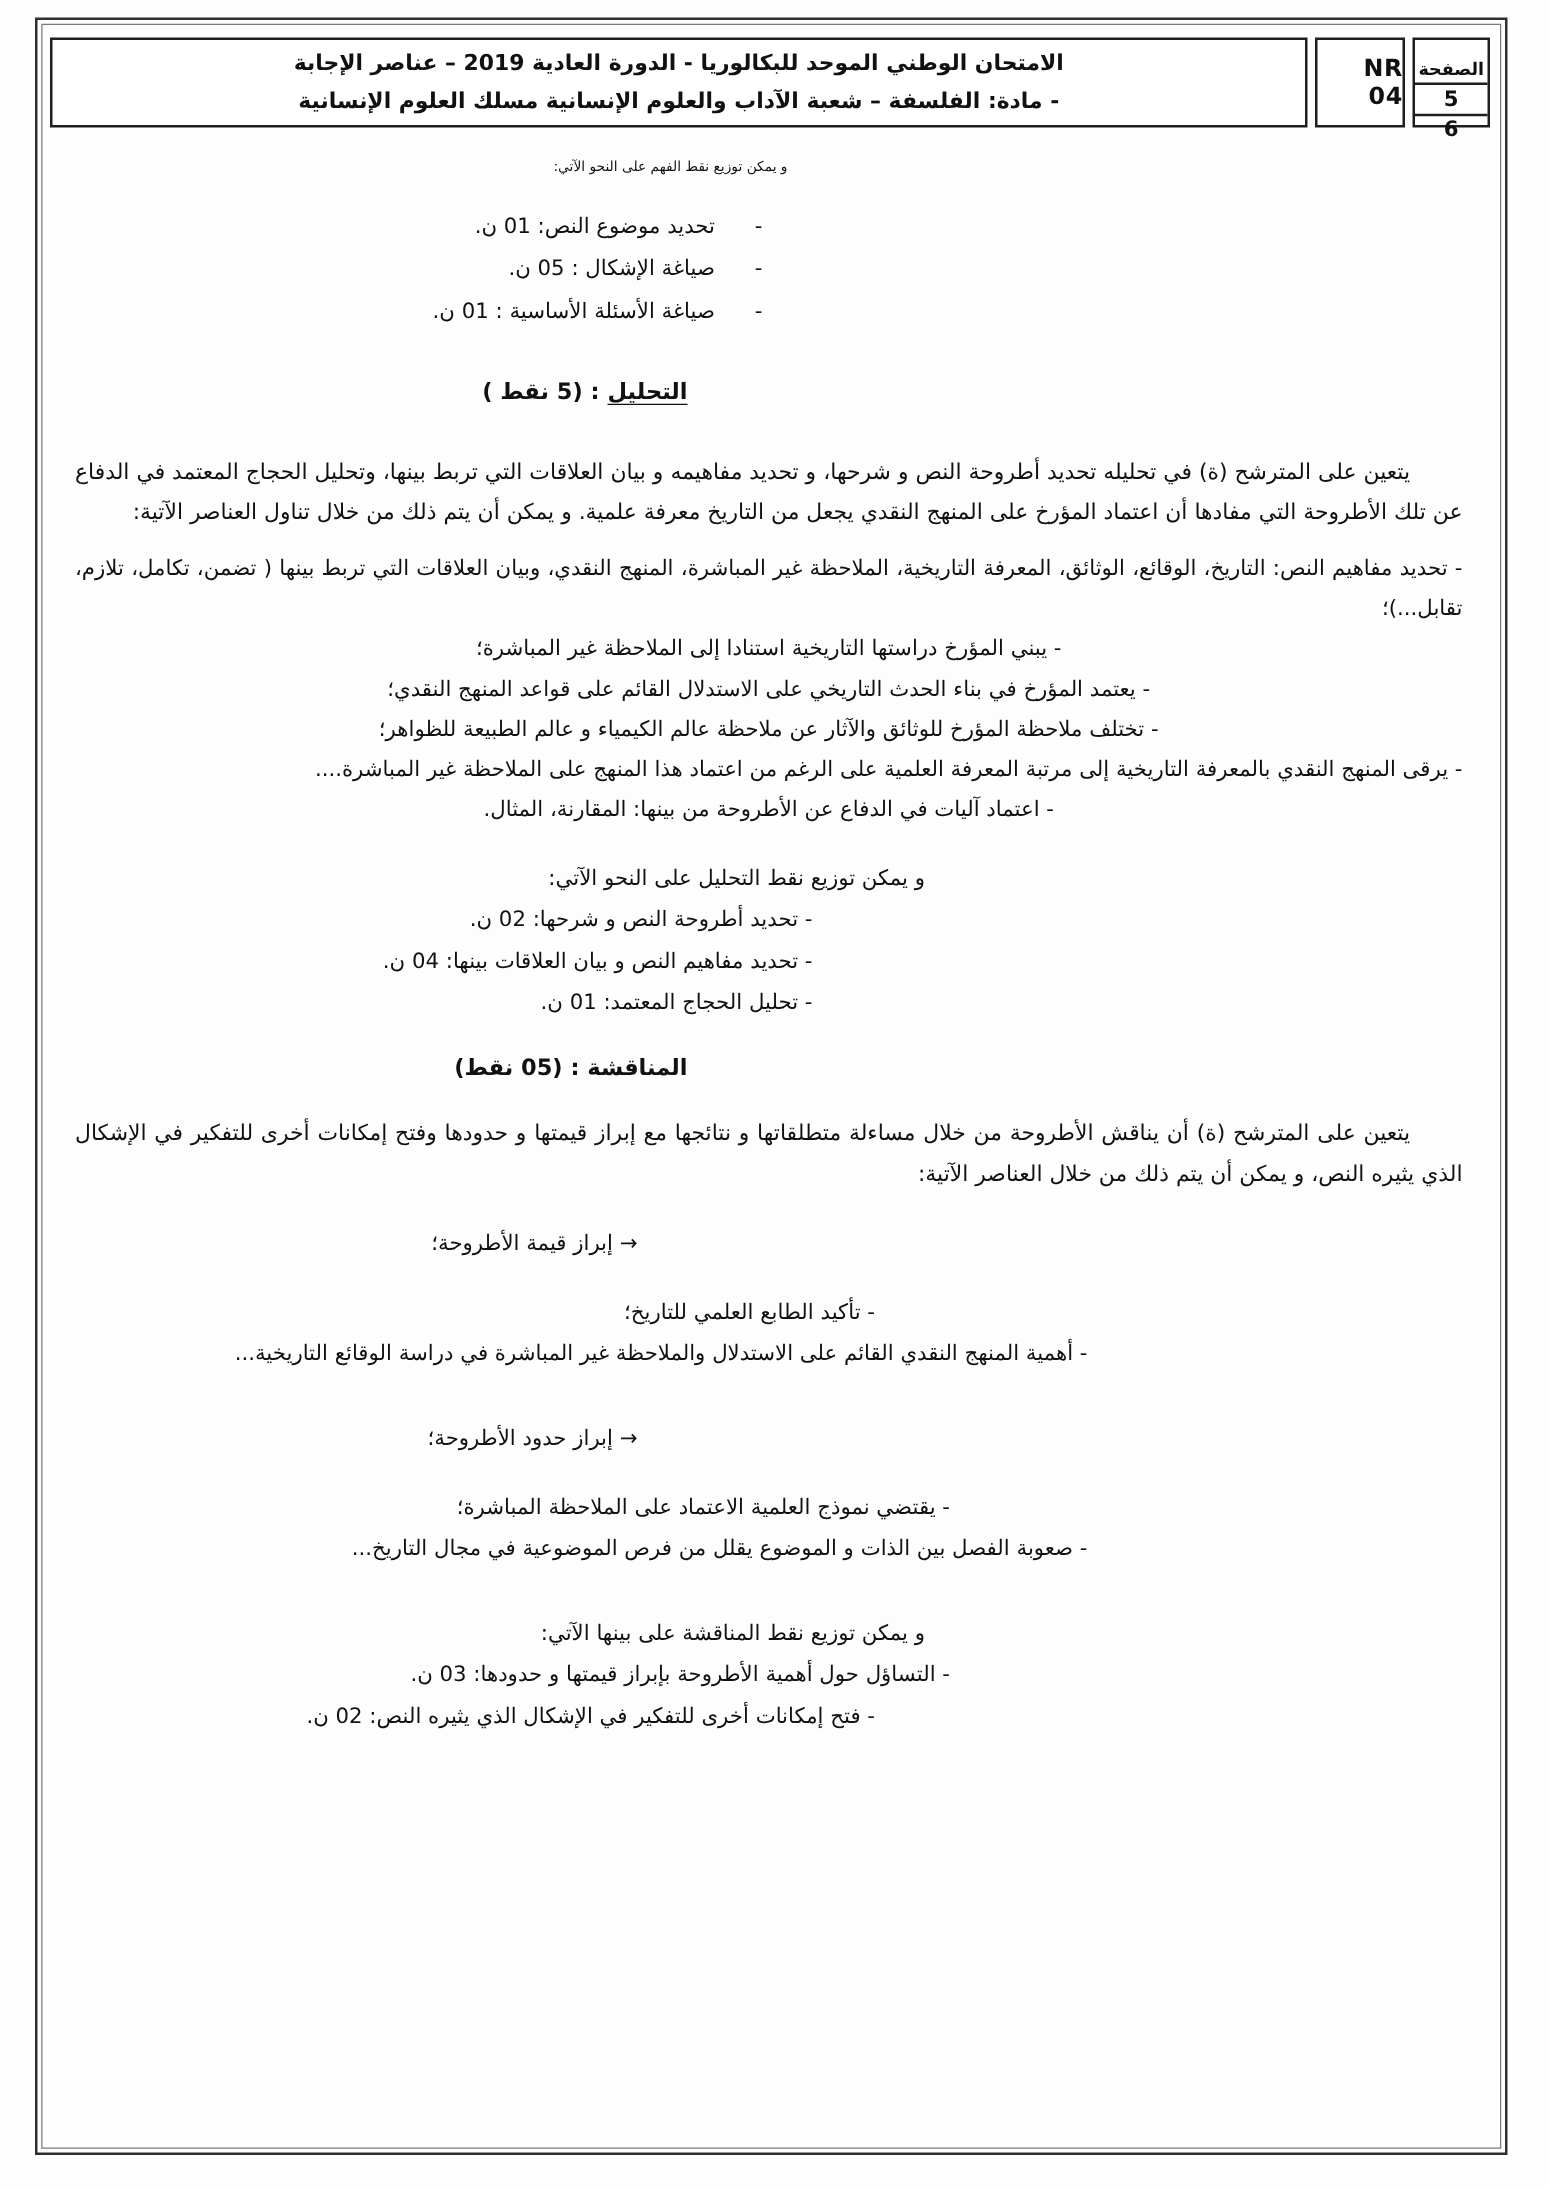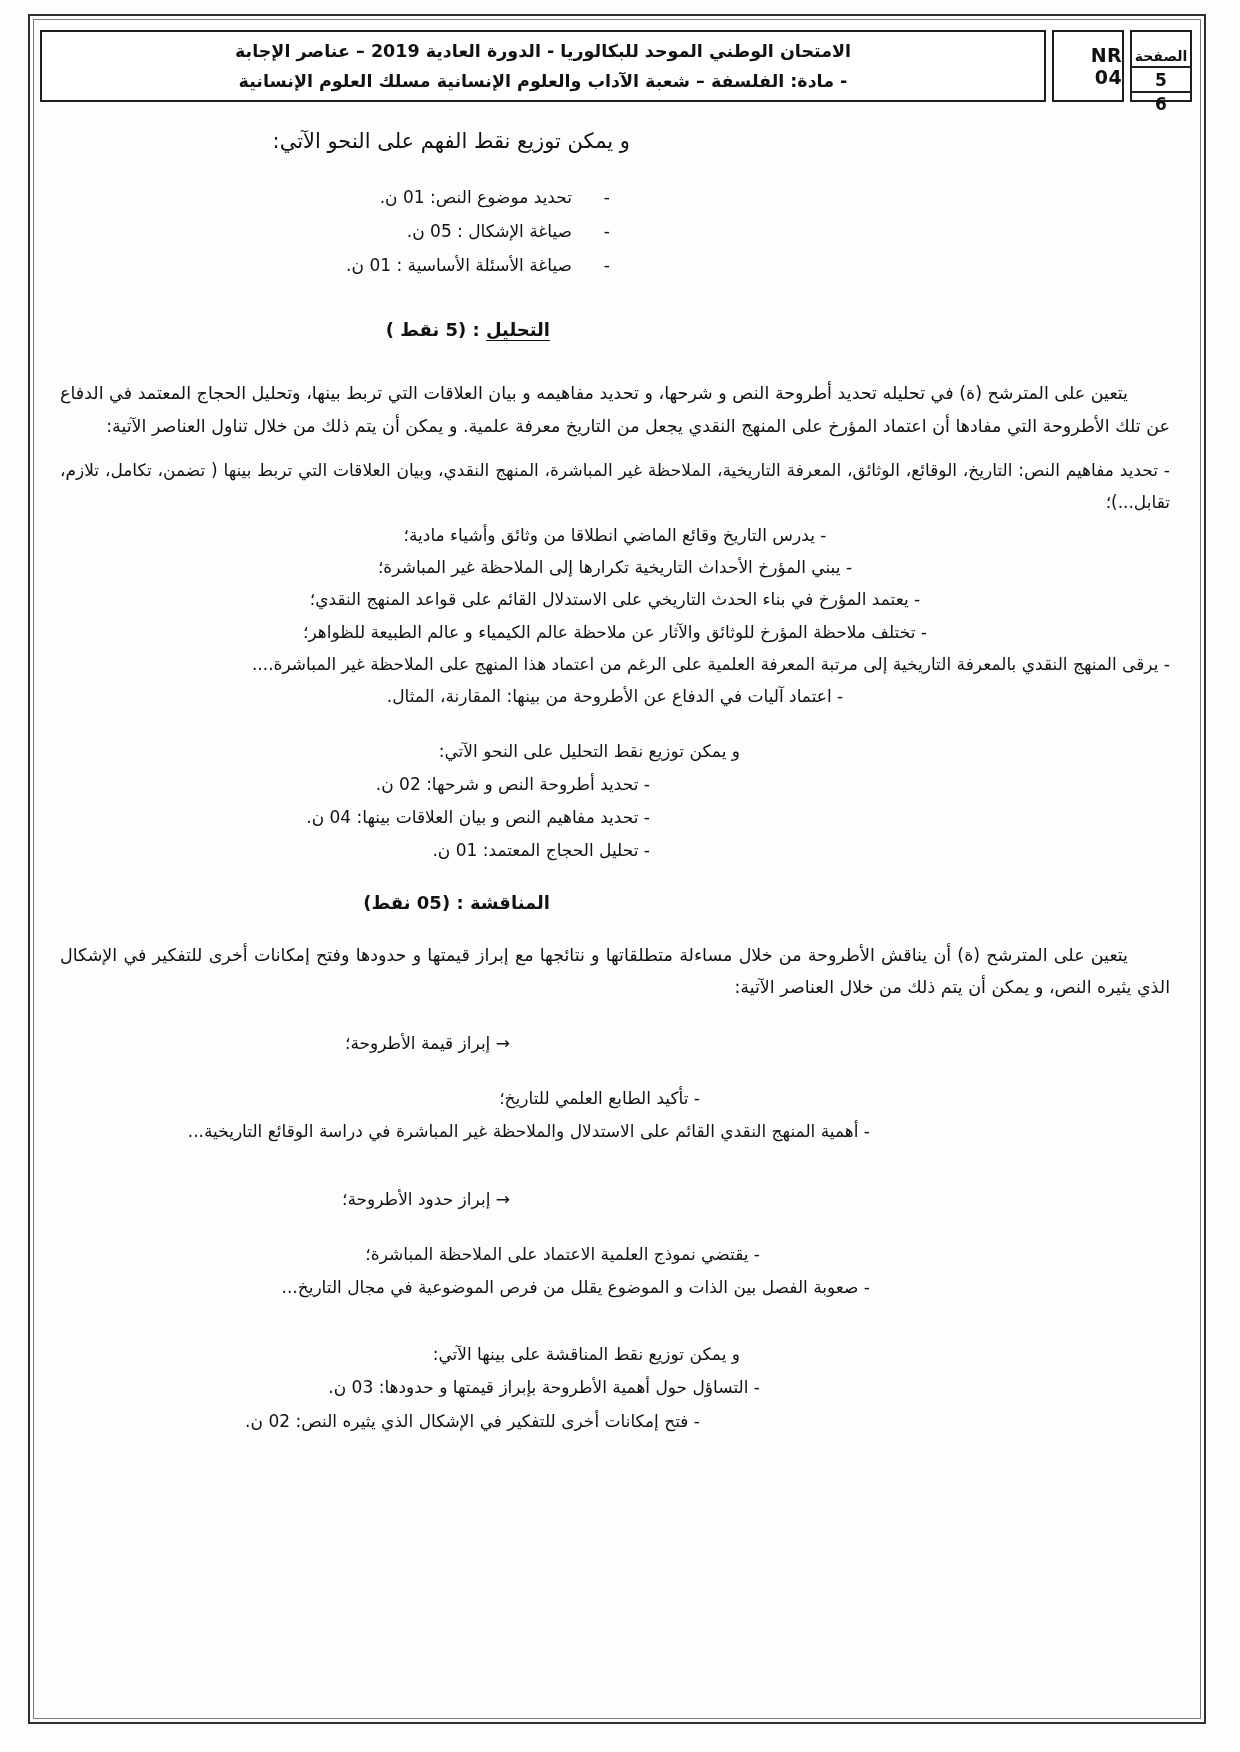--- a/index.html
+++ b/index.html
@@ -123,21 +123,21 @@
     font-size: 17px;
     line-height: 1.55;
   }
   .spacer-lg { height: 34px; }
   .spacer-md { height: 22px; }
   .spacer-sm { height: 12px; }
 
   .intro-right {
     text-align: right;
     padding-right: 540px;
-    font-size: 21px;
+    font-size: 11px;
   }
   .dash-list {
     padding-right: 560px;
   }
   .dash-list .item {
     display: flex;
     flex-direction: row;
     gap: 28px;
     font-size: 17px;
     line-height: 2.0;
@@ -256,22 +256,21 @@
     </div>
 
     <div class="spacer-lg"></div>
 
     <div class="para indent">يتعين على المترشح (ة) في تحليله تحديد أطروحة النص و شرحها، و تحديد مفاهيمه و بيان العلاقات التي تربط بينها، وتحليل الحجاج المعتمد في الدفاع عن تلك الأطروحة التي مفادها أن اعتماد المؤرخ على المنهج النقدي يجعل من التاريخ معرفة علمية. و يمكن أن يتم ذلك من خلال تناول العناصر الآتية:</div>
 
     <div class="spacer-sm"></div>
 
     <ul class="bullets">
       <li class="full">- تحديد مفاهيم النص: التاريخ، الوقائع، الوثائق، المعرفة التاريخية، الملاحظة غير المباشرة، المنهج النقدي، وبيان العلاقات التي تربط بينها ( تضمن، تكامل، تلازم، تقابل...)؛</li>
-      <li class="center">- يدرس التاريخ وقائع الماضي انطلاقا من وثائق وأشياء مادية؛</li>
-      <li class="center">- يبني المؤرخ الأحداث التاريخية تكرارها إلى الملاحظة غير المباشرة؛</li>
+      <li class="center">- يبني المؤرخ دراستها التاريخية استنادا إلى الملاحظة غير المباشرة؛</li>
       <li class="center">- يعتمد المؤرخ في بناء الحدث التاريخي على الاستدلال القائم على قواعد المنهج النقدي؛</li>
       <li class="center">- تختلف ملاحظة المؤرخ للوثائق والآثار عن ملاحظة عالم الكيمياء و عالم الطبيعة للظواهر؛</li>
       <li class="full">- يرقى المنهج النقدي بالمعرفة التاريخية إلى مرتبة المعرفة  العلمية على  الرغم من اعتماد هذا المنهج على الملاحظة غير المباشرة....</li>
       <li class="center">- اعتماد آليات في الدفاع عن الأطروحة من بينها: المقارنة، المثال.</li>
     </ul>
 
     <div class="spacer-md"></div>
 
     <div class="near-center">و يمكن توزيع نقط التحليل على النحو الآتي:</div>
 

